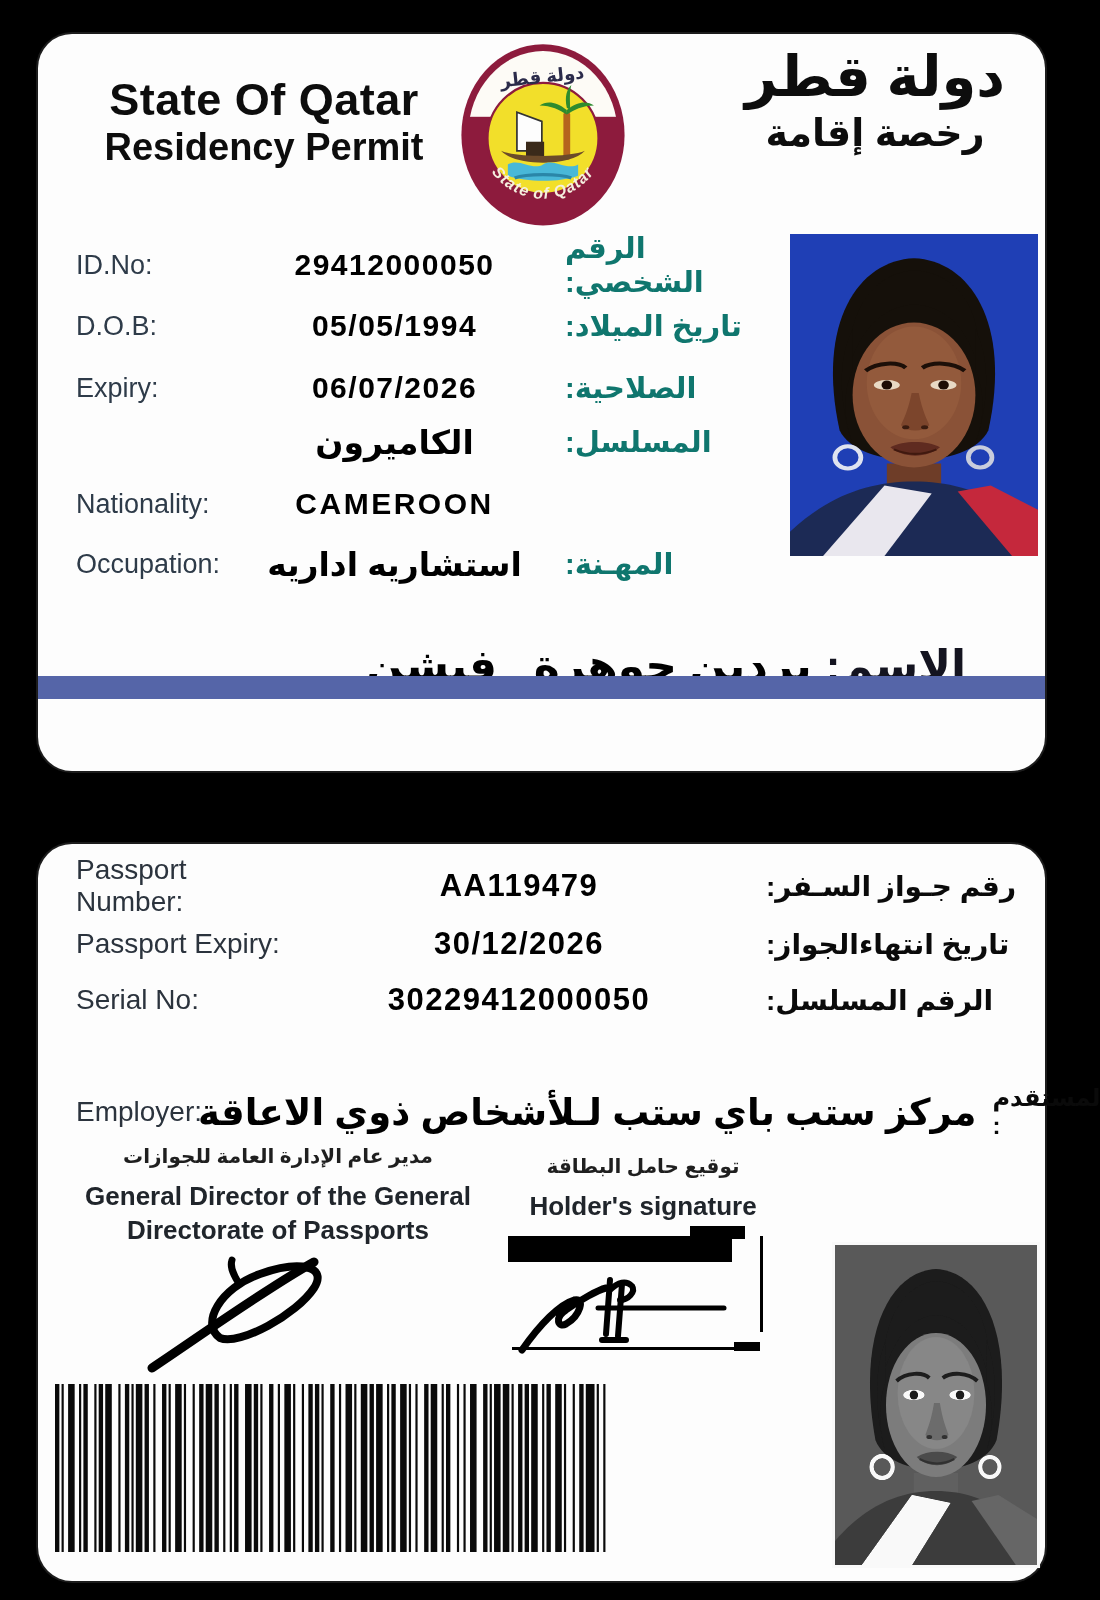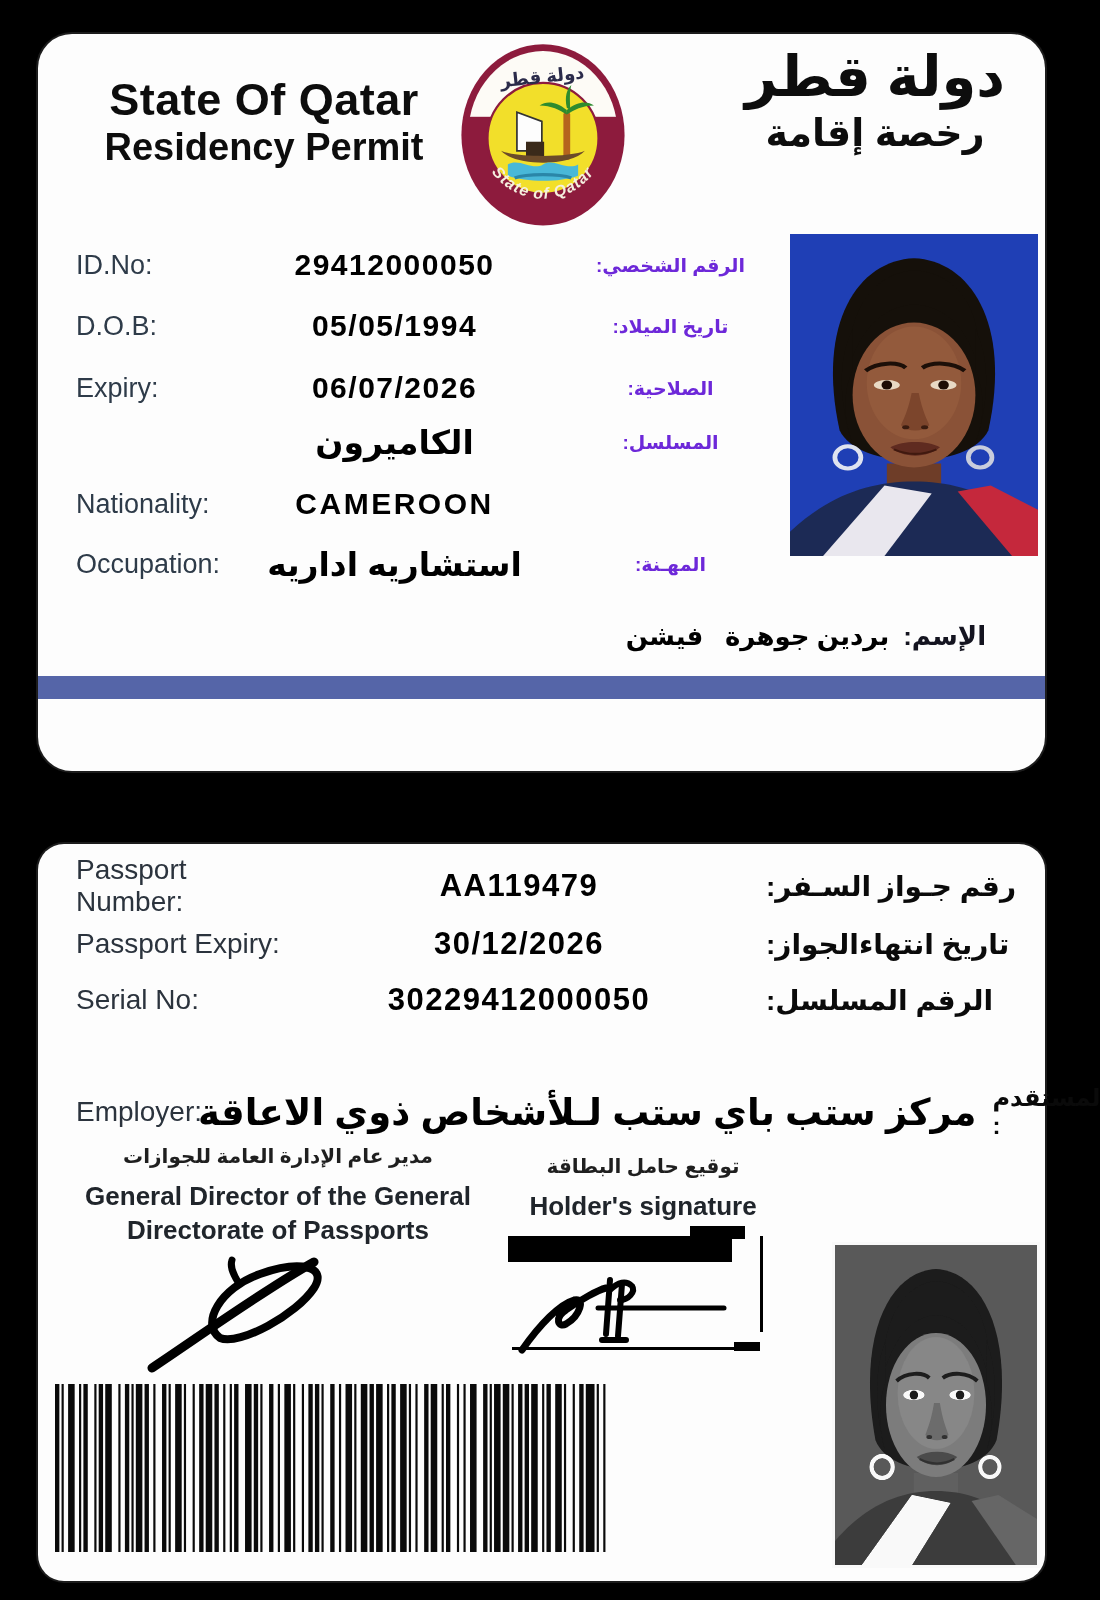--- a/index.html
+++ b/index.html
@@ -5,41 +5,41 @@
   html,body{margin:0;padding:0;}
   body{
     width:1100px;height:1600px;position:relative;background:#000;
     font-family:"Liberation Sans","DejaVu Sans",sans-serif;overflow:hidden;
   }
   .card{
     position:absolute;left:38px;width:1007px;height:737px;
     background:#fdfdfd;border-radius:34px;box-shadow:0 0 0 2px #1c1c1c;
   }
   #front-card{top:34px;}
-  #back-card{top:844px;border-radius:26px;}
+  #back-card{top:844px;}
 
   
   .hdr-en{position:absolute;left:26px;top:40px;width:400px;text-align:center;color:#0d0d0d;}
   .hdr-en .l1{font-size:45px;font-weight:bold;letter-spacing:0.5px;}
   .hdr-en .l2{font-size:38px;font-weight:bold;}
   .emblem{position:absolute;left:420px;top:8px;width:170px;height:182px;}
   .hdr-ar{position:absolute;right:30px;top:10px;width:280px;text-align:center;direction:rtl;color:#0d0d0d;}
   .hdr-ar .l1{font-size:56px;font-weight:bold;}
   .hdr-ar .l2{font-size:38px;font-weight:bold;margin-top:2px;}
 
   
   .frow{position:absolute;left:0;width:738px;display:flex;align-items:center;height:52px;}
   .frow .flabel{width:190px;padding-left:38px;box-sizing:border-box;font-size:27px;color:#2e3b49;}
   .frow .fvalue{flex:1;text-align:center;font-weight:bold;font-size:30px;color:#000;letter-spacing:1.5px;white-space:pre;}
   .frow .fvalue.ar{direction:rtl;font-size:33px;letter-spacing:0;}
-  .frow .falabel{width:215px;text-align:center;direction:rtl;font-weight:bold;font-size:19px;color:#6d28d9;padding-left:4px;box-sizing:border-box;}
+  .frow .falabel{width:215px;text-align:left;direction:rtl;font-weight:bold;font-size:29px;color:#0f766e;padding-left:4px;box-sizing:border-box;}
 
   .photo-front{position:absolute;left:752px;top:200px;width:248px;height:322px;overflow:hidden;}
 
-  .name-ar{position:absolute;right:30px;top:556px;direction:rtl;font-weight:bold;font-size:26px;color:#000;white-space:pre;}
+  .name-ar{position:absolute;right:30px;top:556px;direction:rtl;font-weight:bold;font-size:44px;color:#000;white-space:pre;}
   .name-ar .lbl{color:#141420;margin-left:14px;}
   .divider{position:absolute;left:0;top:642px;width:100%;height:23px;background:#5565a8;}
   .name-en{position:absolute;left:38px;top:676px;font-size:36px;font-weight:bold;color:#000;white-space:pre;}
   .name-en .lbl{color:#16161f;margin-right:16px;}
 
   
   .brow{position:absolute;left:0;width:992px;display:flex;align-items:center;height:56px;}
   .brow .flabel{width:250px;padding-left:38px;box-sizing:border-box;font-size:28px;color:#2b333d;}
   .brow .fvalue{flex:1;text-align:center;font-weight:bold;font-size:31px;color:#000;letter-spacing:1.5px;white-space:pre;}
   .brow .fvalue.ar{direction:rtl;font-size:38px;letter-spacing:0;}

